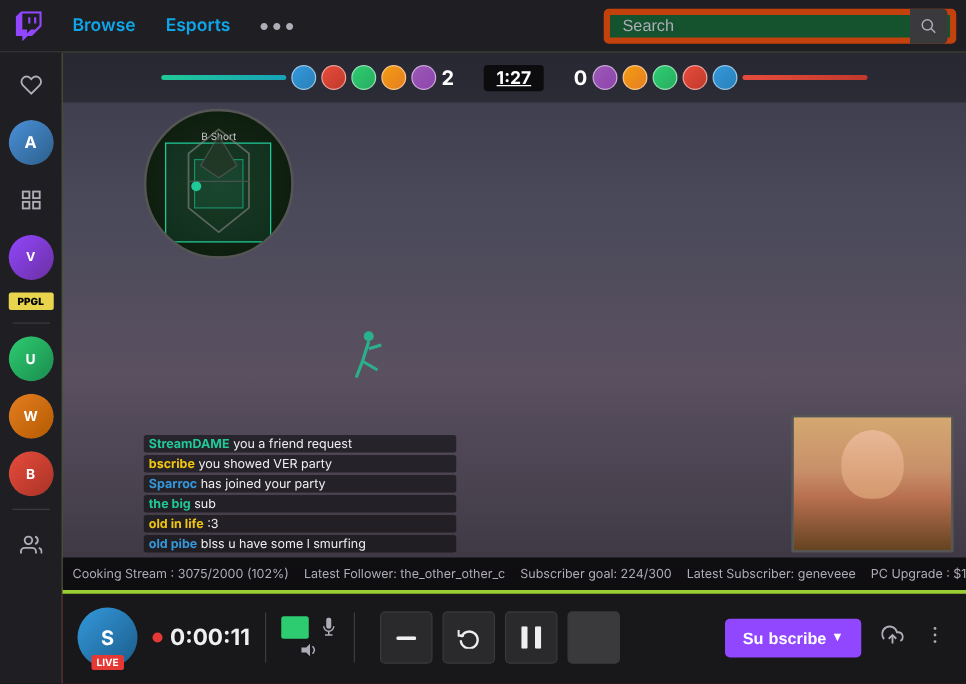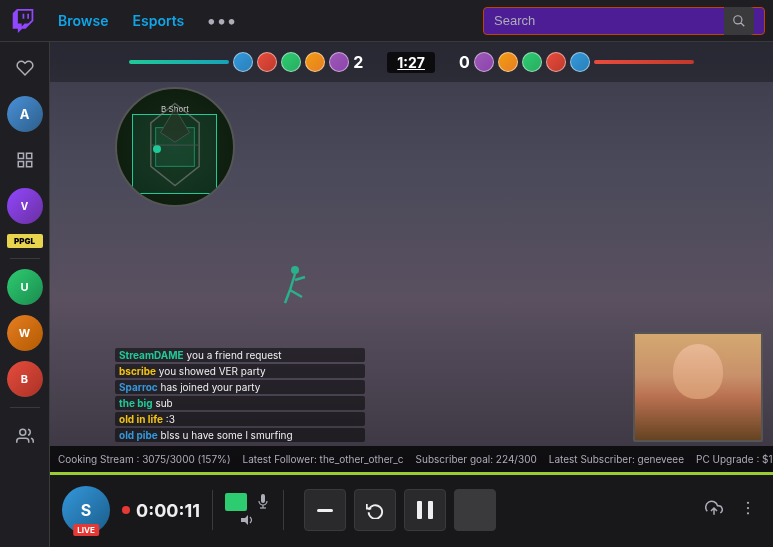--- a/index.html
+++ b/index.html
@@ -46,22 +46,22 @@
     .nav-dots {
       color: #adadb8;
       font-size: 18px;
       padding: 4px 8px;
       cursor: pointer;
     }
     .search-bar {
       margin-left: auto;
       display: flex;
       align-items: center;
-      background: #4c1d95;
-      border: 1px solid #c2410c;
+      background: #14532d;
+      border: 5px solid #c2410c;
       border-radius: 4px;
       height: 28px;
       width: 282px;
     }
     .search-bar input {
       background: transparent;
       border: none;
       outline: none;
       color: #efeff1;
       font-size: 13px;
@@ -628,21 +628,21 @@
         <div class="chat-messages">
           <div class="chat-msg"><span class="chat-user teal">StreamDAME</span> you a friend request</div>
           <div class="chat-msg"><span class="chat-user yellow">bscribe</span> you showed VER party</div>
           <div class="chat-msg"><span class="chat-user blue">Sparroc</span> has joined your party</div>
           <div class="chat-msg"><span class="chat-user teal">the big</span> sub</div>
           <div class="chat-msg"><span class="chat-user yellow">old in life</span> :3</div>
           <div class="chat-msg"><span class="chat-user blue">old pibe</span> blss u have some l smurfing</div>
         </div>
 
         <div class="stream-status-bar">
-          <span class="status-item">Cooking Stream : 3075/3000 (157%)</span>
+          <span class="status-item">Cooking Stream : 3075/2000 (102%)</span>
           <span class="status-item">Latest Follower: the_other_other_c</span>
           <span class="status-item">Subscriber goal: 224/300</span>
           <span class="status-item">Latest Subscriber: geneveee</span>
           <span class="status-item">PC Upgrade : $150/$900</span>
         </div>
 
       </div>
     </div>
 
     <div class="controls-bar">
@@ -699,20 +699,25 @@
               <rect x="11" y="0" width="5" height="18" rx="1" fill="#efeff1"></rect>
             </svg>
         </button>
         <button class="ctrl-btn stop-btn">
           <div class="ctrl-btn-inner stop-inner"></div>
         </button>
       </div>
 
       <div class="spacer"></div>
 
+      <button class="subscribe-btn">
+        <span>Su</span>
+          <span>bscribe</span>
+        <span class="chevron">▼</span>
+      </button>
 
       <div class="action-icons">
         <div class="action-icon-btn">
           <svg width="18" height="18" viewBox="0 0 24 24" fill="none" stroke="#adadb8" stroke-width="2">
               <polyline points="16 16 12 12 8 16"></polyline>
               <line x1="12" y1="12" x2="12" y2="21"></line>
               <path d="M20.39 18.39A5 5 0 0 0 18 9h-1.26A8 8 0 1 0 3 16.3"></path>
             </svg>
         </div>
         <div class="action-icon-btn">

